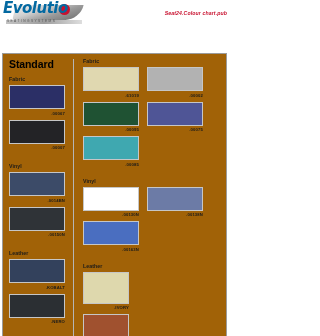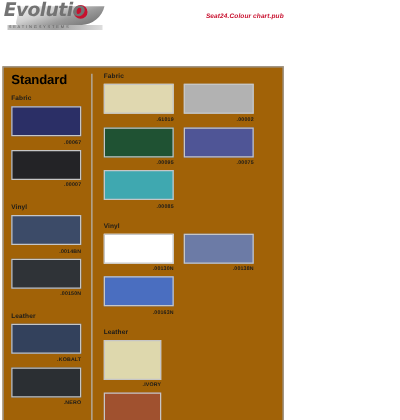--- a/index.html
+++ b/index.html
@@ -195,21 +195,21 @@
   }
 </style>
 </head>
 <body>
 
 <div id="header-band">
   <div id="logo-block">
     <div id="logo-swoosh"></div>
     <div id="logo-dot" style="background-color: rgb(200, 16, 46);"></div>
     <div id="logo-underline"></div>
-    <div id="logo-word" style="color: #737373;">Evolutio</div>
+    <div id="logo-word" style="color: #0369a1;">Evolutio</div>
     <div id="logo-subline">S E A T I N G   S Y S T E M S</div>
   </div>
   <div id="header-tagline" style="color: rgb(200, 16, 46);">Seat24.Colour chart.pub</div>
 </div>
 
 <div id="panel">
   <div id="columns">
 
     <div class="column" id="col-standard">
       <div class="col-title">Standard</div>

